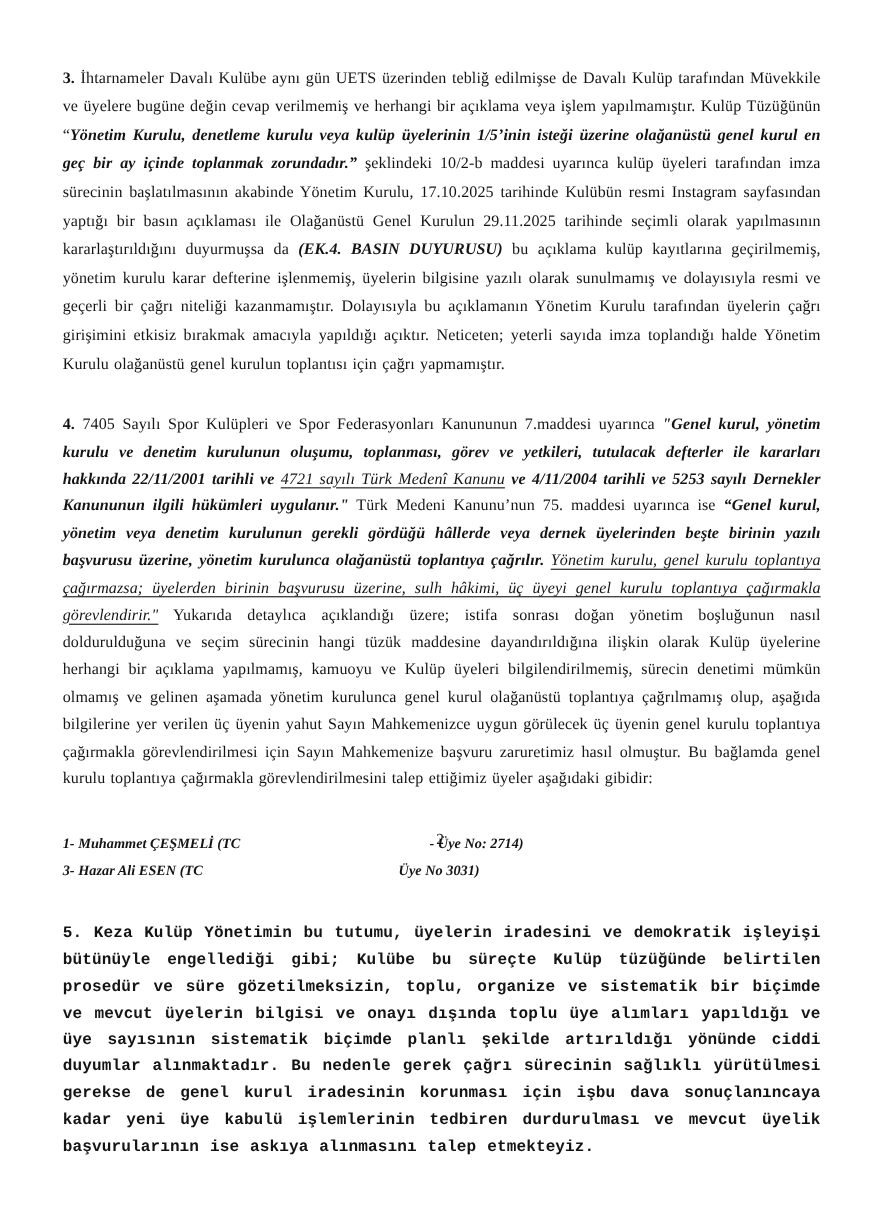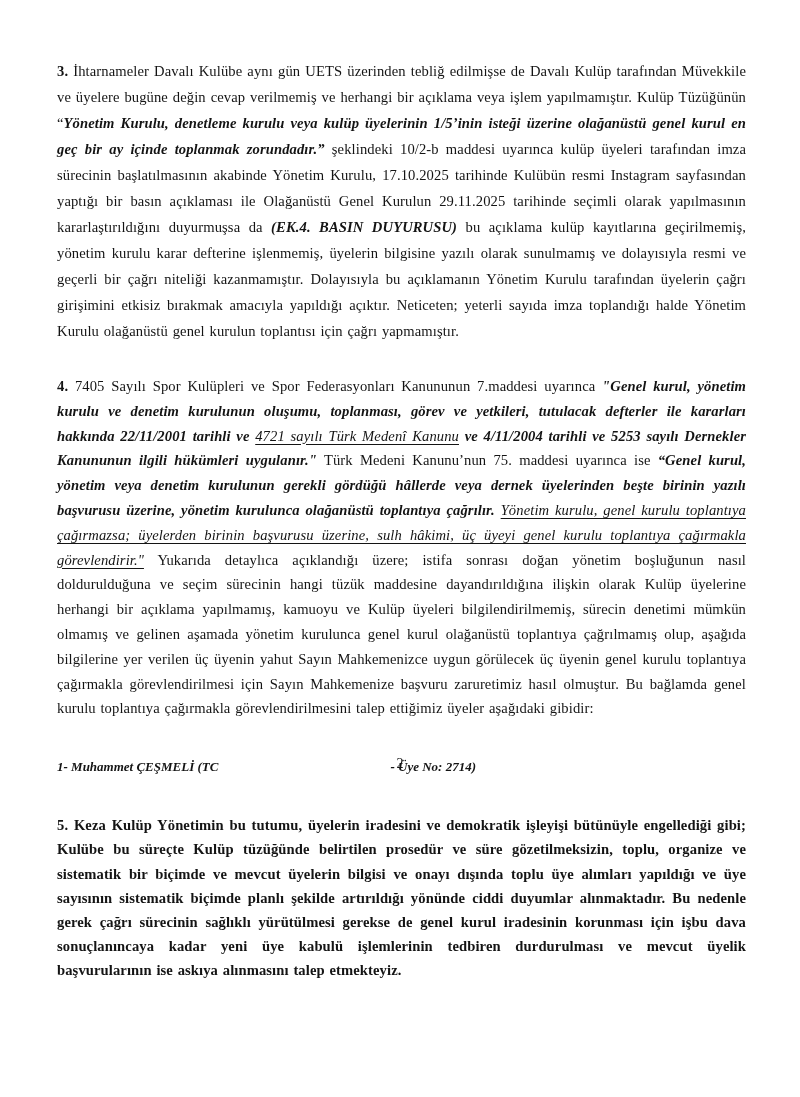--- a/index.html
+++ b/index.html
@@ -47,20 +47,21 @@
     display: inline-block;
     height: 2px;
     background: transparent;
   }
   .redact.g1 { width: 172px; }
   .redact.g2 { width: 118px; }
   .redact.g3 { width: 178px; }
   .para.p5 {
     font-weight: bold;
     line-height: 24.2px;
+    font-family: Liberation Mono, monospace;
   }
   .footer {
     position: absolute;
     left: 0;
     right: 0;
     bottom: 8px;
     text-align: center;
     font-size: 14px;
     color: #141414;
   }
@@ -69,19 +70,20 @@
 <body>
 
 <div class="page">
 
   <p class="para p3"><span class="b">3.</span><span> İhtarnameler Davalı Kulübe aynı gün UETS üzerinden tebliğ edilmişse de Davalı Kulüp tarafından Müvekkile ve üyelere bugüne değin cevap verilmemiş ve herhangi bir açıklama veya işlem yapılmamıştır. Kulüp Tüzüğünün “</span><span class="bi">Yönetim Kurulu, denetleme kurulu veya kulüp üyelerinin 1/5’inin isteği üzerine olağanüstü genel kurul en geç bir ay içinde toplanmak zorundadır.”</span><span> şeklindeki 10/2-b maddesi uyarınca kulüp üyeleri tarafından imza sürecinin başlatılmasının akabinde Yönetim Kurulu, 17.10.2025 tarihinde Kulübün resmi Instagram sayfasından yaptığı bir basın açıklaması ile Olağanüstü Genel Kurulun 29.11.2025 tarihinde seçimli olarak yapılmasının kararlaştırıldığını duyurmuşsa da </span><span class="bi">(EK.4. BASIN DUYURUSU)</span><span> bu açıklama kulüp kayıtlarına geçirilmemiş, yönetim kurulu karar defterine işlenmemiş, üyelerin bilgisine yazılı olarak sunulmamış ve dolayısıyla resmi ve geçerli bir çağrı niteliği kazanmamıştır. Dolayısıyla bu açıklamanın Yönetim Kurulu tarafından üyelerin çağrı girişimini etkisiz bırakmak amacıyla yapıldığı açıktır. Neticeten; yeterli sayıda imza toplandığı halde Yönetim Kurulu olağanüstü genel kurulun toplantısı için çağrı yapmamıştır.</span></p>
 
   <p class="para p4"><span class="b">4.</span><span> 7405 Sayılı Spor Kulüpleri ve Spor Federasyonları Kanununun 7.maddesi uyarınca </span><span class="bi">"Genel kurul, yönetim kurulu ve denetim kurulunun oluşumu, toplanması, görev ve yetkileri, tutulacak defterler ile kararları hakkında 22/11/2001 tarihli ve </span><span class="biu">4721 sayılı Türk Medenî Kanunu</span><span class="bi"> ve 4/11/2004 tarihli ve 5253 sayılı Dernekler Kanununun ilgili hükümleri uygulanır."</span><span> Türk Medeni Kanunu’nun 75. maddesi uyarınca ise </span><span class="bi">“Genel kurul, yönetim veya denetim kurulunun gerekli gördüğü hâllerde veya dernek üyelerinden beşte birinin yazılı başvurusu üzerine, yönetim kurulunca olağanüstü toplantıya çağrılır. </span><span class="biu">Yönetim kurulu, genel kurulu toplantıya çağırmazsa; üyelerden birinin başvurusu üzerine, sulh hâkimi, üç üyeyi genel kurulu toplantıya çağırmakla görevlendirir."</span><span> Yukarıda detaylıca açıklandığı üzere; istifa sonrası doğan yönetim boşluğunun nasıl doldurulduğuna ve seçim sürecinin hangi tüzük maddesine dayandırıldığına ilişkin olarak Kulüp üyelerine herhangi bir açıklama yapılmamış, kamuoyu ve Kulüp üyeleri bilgilendirilmemiş, sürecin denetimi mümkün olmamış ve gelinen aşamada yönetim kurulunca genel kurul olağanüstü toplantıya çağrılmamış olup, aşağıda bilgilerine yer verilen üç üyenin yahut Sayın Mahkemenizce uygun görülecek üç üyenin genel kurulu toplantıya çağırmakla görevlendirilmesi için Sayın Mahkemenize başvuru zaruretimiz hasıl olmuştur. Bu bağlamda genel kurulu toplantıya çağırmakla görevlendirilmesini talep ettiğimiz üyeler aşağıdaki gibidir:</span></p>
 
   <div class="members">
     <div class="member-row"><span>1- Muhammet ÇEŞMELİ (TC</span><span class="redact g1"></span><span>- Üye No: 2714)</span></div>
+    <div class="member-row"><span>3- Hazar Ali ESEN (TC</span><span class="redact g3"></span><span>Üye No 3031)</span></div>
   </div>
 
   <p class="para p5"><span class="b">5.</span><span> Keza Kulüp Yönetimin bu tutumu, üyelerin iradesini ve demokratik işleyişi bütünüyle engellediği gibi; Kulübe bu süreçte Kulüp tüzüğünde belirtilen prosedür ve süre gözetilmeksizin, toplu, organize ve sistematik bir biçimde ve mevcut üyelerin bilgisi ve onayı dışında toplu üye alımları yapıldığı ve üye sayısının sistematik biçimde planlı şekilde artırıldığı yönünde ciddi duyumlar alınmaktadır. Bu nedenle gerek çağrı sürecinin sağlıklı yürütülmesi gerekse de genel kurul iradesinin korunması için işbu dava sonuçlanıncaya kadar yeni üye kabulü işlemlerinin tedbiren durdurulması ve mevcut üyelik başvurularının ise askıya alınmasını talep etmekteyiz.</span></p>
 
   <div class="footer"><span>2</span></div>
 
 </div>
 
 </body></html>

